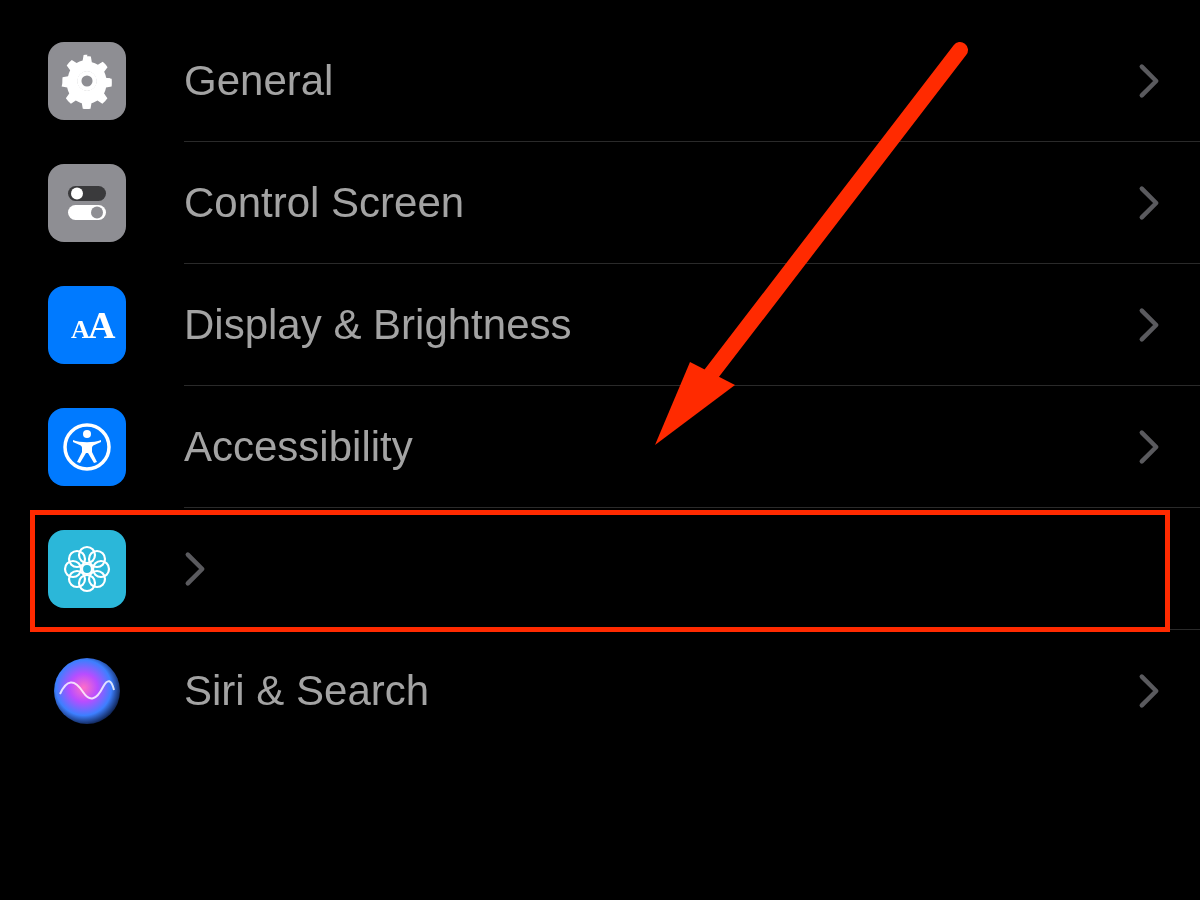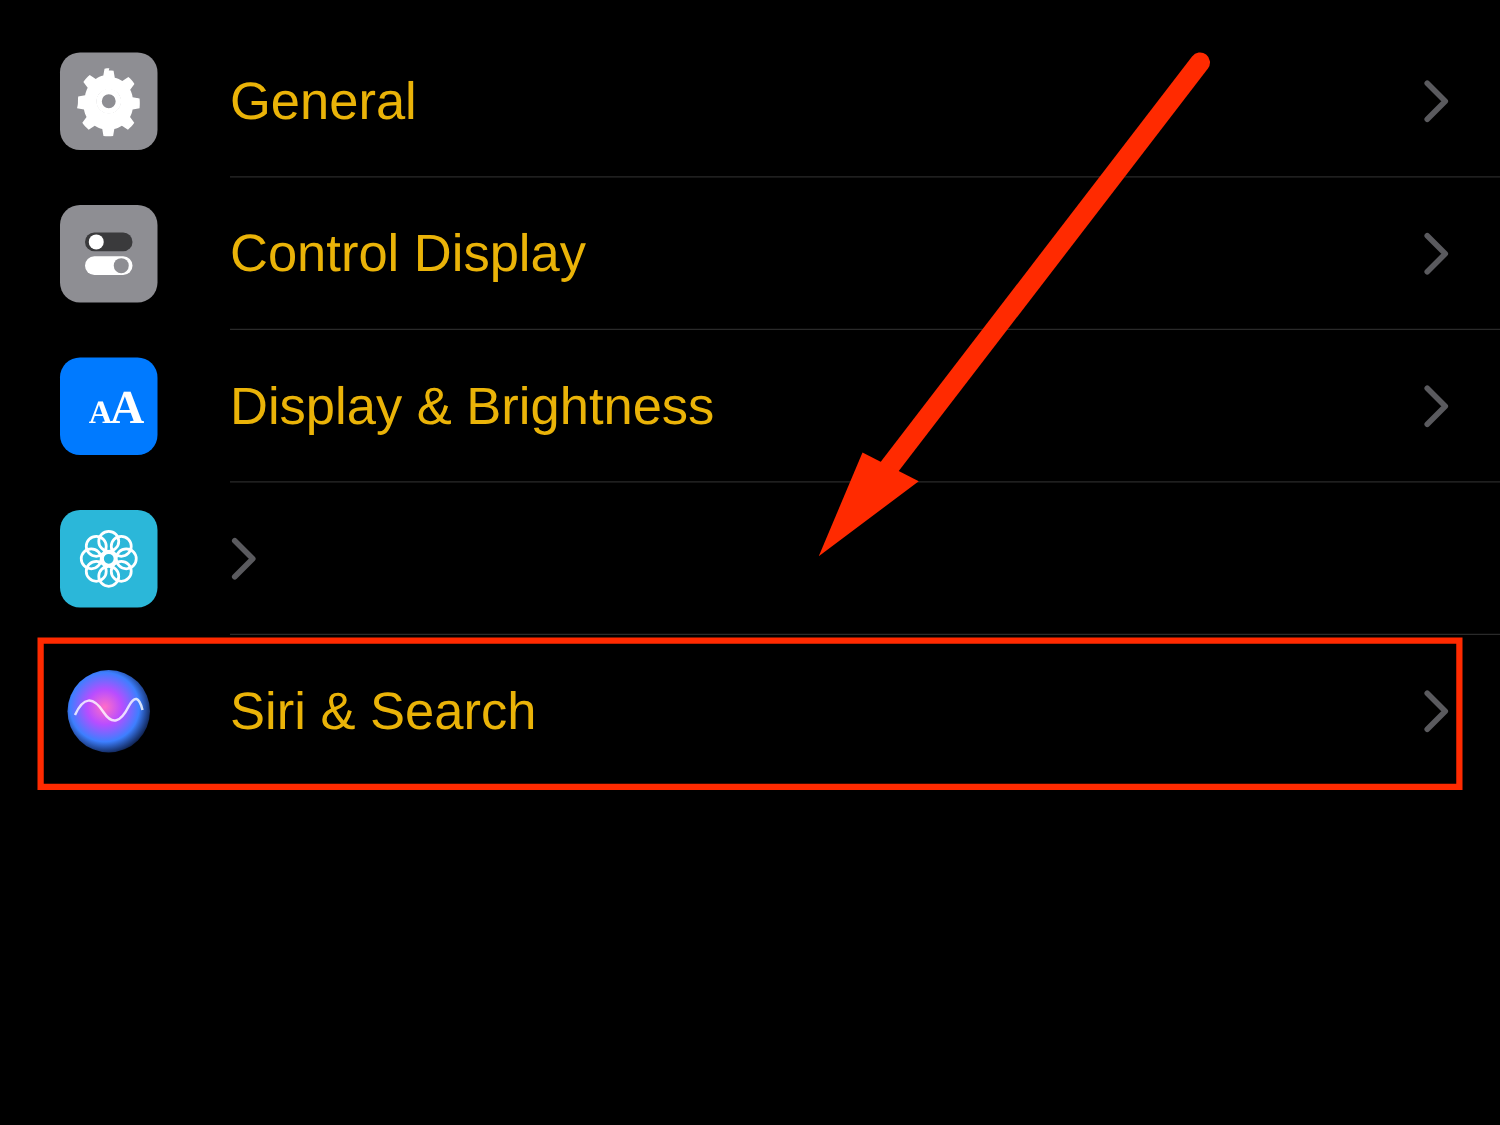--- a/index.html
+++ b/index.html
@@ -40,21 +40,21 @@
       width: 78px;
       height: 78px;
       border-radius: 16px;
       display: flex;
       align-items: center;
       justify-content: center;
       flex-shrink: 0;
       margin-right: 58px;
     }
     .row-label {
-      color: #eab308;
+      color: #a3a3a3;
       font-size: 42px;
       font-weight: 400;
       flex: 1;
     }
     .chevron {
       color: #5a5a5e;
       flex-shrink: 0;
     }
     .highlight-box {
       position: absolute;
@@ -108,40 +108,53 @@
 
   <div class="settings-row">
     <div class="icon-box bg-gray">
       <svg width="54" height="54" viewBox="0 0 54 54">
         <rect x="8" y="10" width="38" height="15" rx="7.5" fill="#3a3a3c"></rect>
         <circle cx="17" cy="17.5" r="6" fill="#fff"></circle>
         <rect x="8" y="29" width="38" height="15" rx="7.5" fill="#fff"></rect>
         <circle cx="37" cy="36.5" r="6" fill="#8e8e93"></circle>
       </svg>
     </div>
-    <span class="row-label">Control Display</span>
+    <span class="row-label">Control Screen</span>
     <svg class="chevron" width="22" height="36" viewBox="0 0 12 20" fill="none" stroke="#5a5a5e" stroke-width="2.5" stroke-linecap="round" stroke-linejoin="round">
         <path d="M2 2l8 8-8 8"></path>
       </svg>
   </div>
 
   <div class="settings-row">
     <div class="icon-box bg-blue">
       <svg width="58" height="58" viewBox="0 0 58 58">
         <text x="13" y="42" font-size="26" font-weight="600" fill="#fff" font-family="-apple-system">A</text>
         <text x="30" y="42" font-size="38" font-weight="600" fill="#fff" font-family="-apple-system">A</text>
       </svg>
     </div>
     <span class="row-label">Display &amp; Brightness</span>
     <svg class="chevron" width="22" height="36" viewBox="0 0 12 20" fill="none" stroke="#5a5a5e" stroke-width="2.5" stroke-linecap="round" stroke-linejoin="round">
         <path d="M2 2l8 8-8 8"></path>
       </svg>
   </div>
 
 
+  <div class="settings-row">
+    <div class="icon-box bg-blue">
+      <svg width="58" height="58" viewBox="0 0 58 58">
+        <circle cx="29" cy="29" r="22" fill="none" stroke="#fff" stroke-width="3.5"></circle>
+        <circle cx="29" cy="16" r="4" fill="#fff"></circle>
+        <path d="M15 22 C22 25 36 25 43 22 L43 24 C37 27 34 27 34 30 L34 34 L39 44 L36 45 L30 35 L28 35 L22 45 L19 44 L24 34 L24 30 C24 27 21 27 15 24 Z" fill="#fff"></path>
+      </svg>
+    </div>
+    <span class="row-label">Accessibility</span>
+    <svg class="chevron" width="22" height="36" viewBox="0 0 12 20" fill="none" stroke="#5a5a5e" stroke-width="2.5" stroke-linecap="round" stroke-linejoin="round">
+        <path d="M2 2l8 8-8 8"></path>
+      </svg>
+  </div>
 
   <div class="settings-row">
     <div class="icon-box bg-cyan">
       <svg width="58" height="58" viewBox="0 0 58 58" fill="none" stroke="#fff" stroke-width="2.2">
         <circle cx="29" cy="29" r="5"></circle>
         <circle cx="29" cy="15" r="8"></circle>
         <circle cx="29" cy="43" r="8"></circle>
         <circle cx="15" cy="29" r="8"></circle>
         <circle cx="43" cy="29" r="8"></circle>
         <circle cx="19" cy="19" r="8"></circle>

